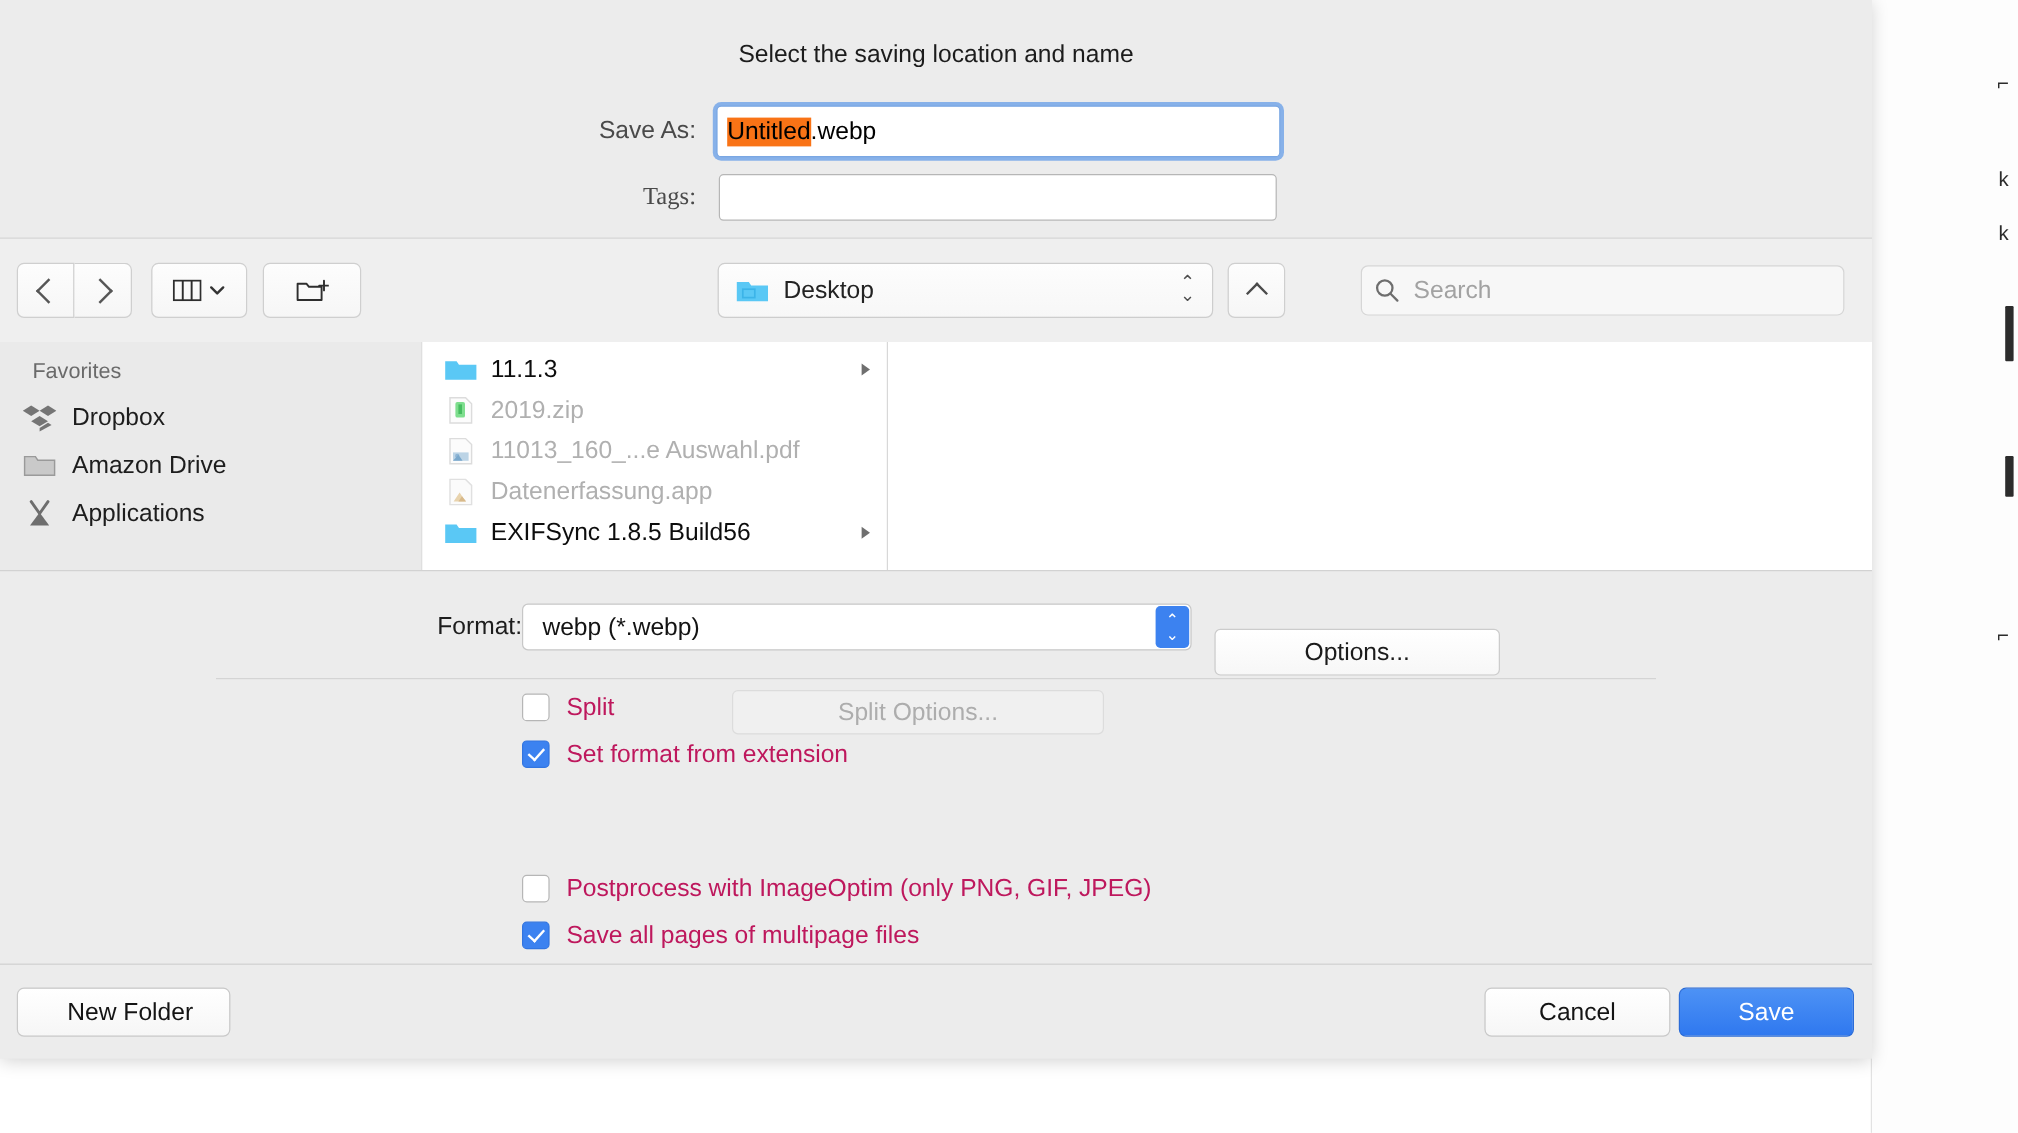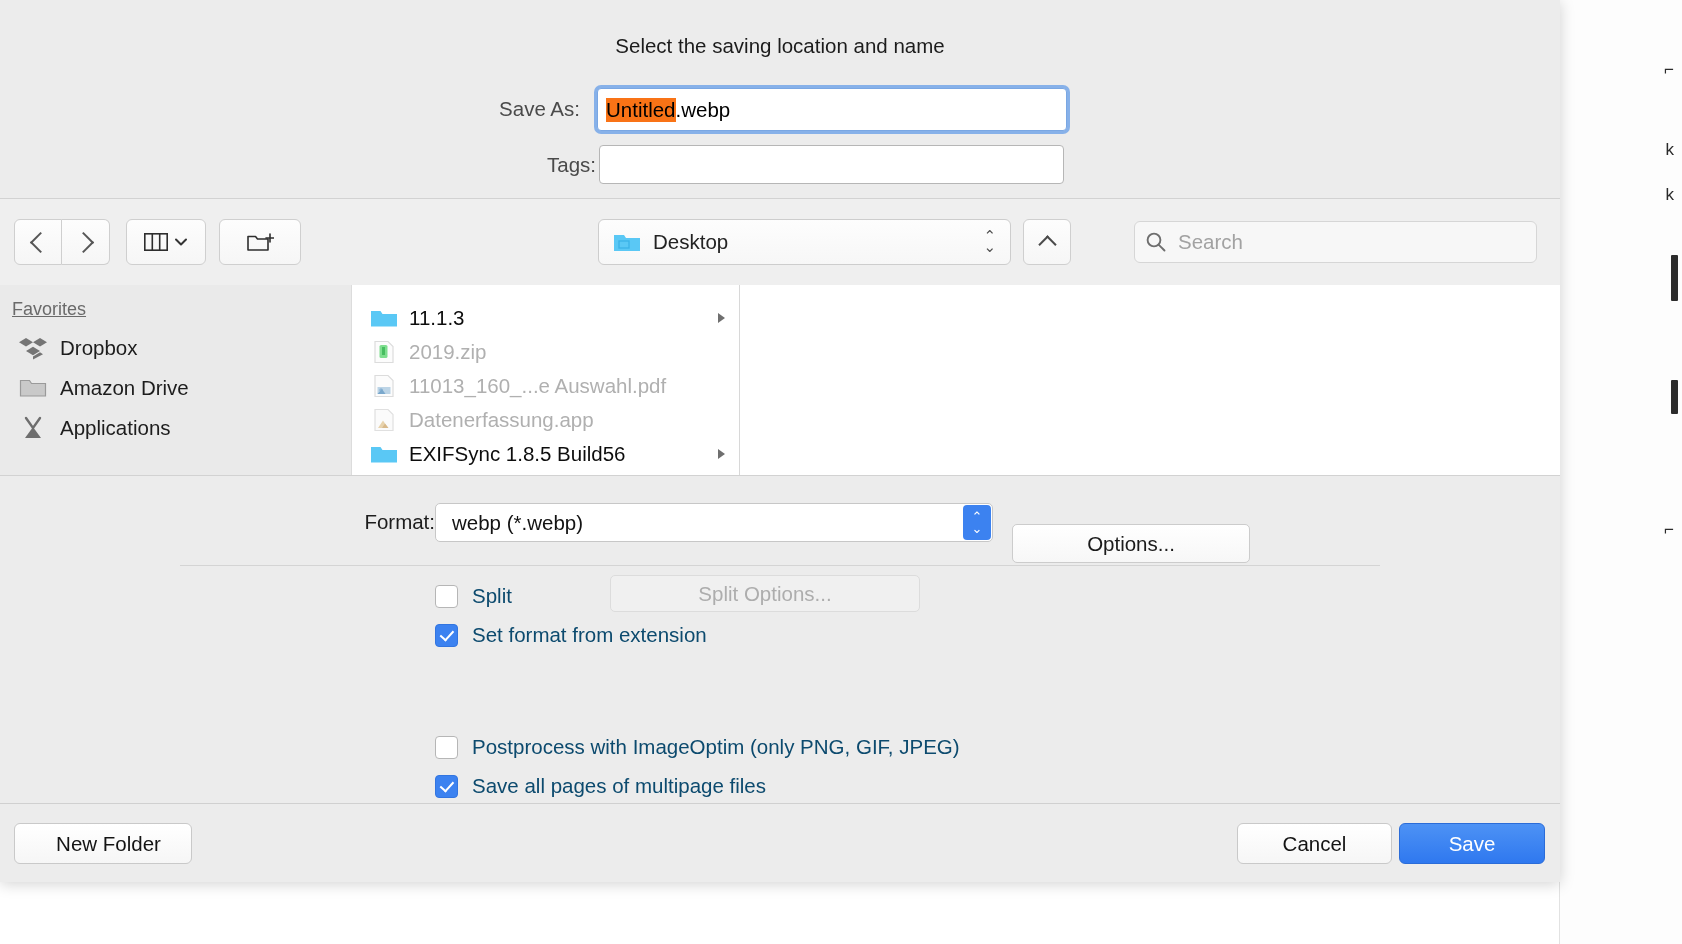--- a/index.html
+++ b/index.html
@@ -191,23 +191,22 @@
     height: 190px;
     background: #eaeaea;
     border-right: 1px solid #dcdcdc;
     padding-top: 14px;
     box-sizing: border-box;
     overflow: hidden;
   }
   .sidebar-header {
     font-size: 18px;
     color: #6a6a6a;
-    padding-left: 12px;
+    padding-left: 27px;
     margin-bottom: 8px;
-    text-decoration: underline;
   }
   .sb-item {
     display: flex;
     align-items: center;
     height: 40px;
     padding-left: 18px;
     font-size: 20.5px;
     color: #1d1d1d;
   }
   .sb-icon {
@@ -217,21 +216,21 @@
     align-items: center;
     justify-content: center;
     flex: none;
   }
 
   .column {
     width: 388px;
     height: 190px;
     background: #ffffff;
     border-right: 1px solid #d8d8d8;
-    padding-top: 16px;
+    padding-top: 6px;
     box-sizing: border-box;
     overflow: hidden;
   }
   .file-row {
     display: flex;
     align-items: center;
     height: 34px;
     padding-left: 18px;
     font-size: 20.5px;
     color: #0d0d0d;
@@ -323,24 +322,24 @@
     left: 180px;
     top: 565px;
     width: 1200px;
     height: 1px;
     background: #d4d4d4;
   }
   .cb-row {
     position: absolute;
     left: 435px;
     display: flex;
-    align-items: flex-end;
+    align-items: flex-start;
     height: 30px;
     font-size: 20.5px;
-    color: #0c4a6e;
+    color: #be185d;
   }
   .checkbox {
     width: 23px; height: 23px;
     box-sizing: border-box;
     border: 1px solid #b6b6b6;
     border-radius: 4px;
     background: #fff;
     margin-right: 14px;
     flex: none;
     display: flex;
@@ -424,21 +423,21 @@
 
     <div class="field-row">
       <div class="field-label" style="top:97px; left:300px; width:280px;">Save As:</div>
       <div class="text-field focused" style="top:88px; left:597px; width:470px; height:43px;">
         <span class="sel-text">Untitled</span>
           <span>.webp</span>
       </div>
     </div>
 
     <div class="field-row">
-      <div class="field-label" style="top:153px; left:316px; width:280px;">Tags:</div>
+      <div class="field-label" style="top:153px; left:300px; width:280px;font-family:Liberation Serif, serif;">Tags:</div>
       <div class="text-field" style="top:145px; left:599px; width:465px; height:39px;"></div>
     </div>
   </div>
 
   <div class="toolbar">
     <div class="tb-btn seg-left" style="top:20px; left:14px; width:48px; height:46px;">
       <span class="chev chev-left"></span>
     </div>
     <div class="tb-btn seg-right" style="top:20px; left:62px; width:48px; height:46px;">
       <span class="chev chev-right"></span>

